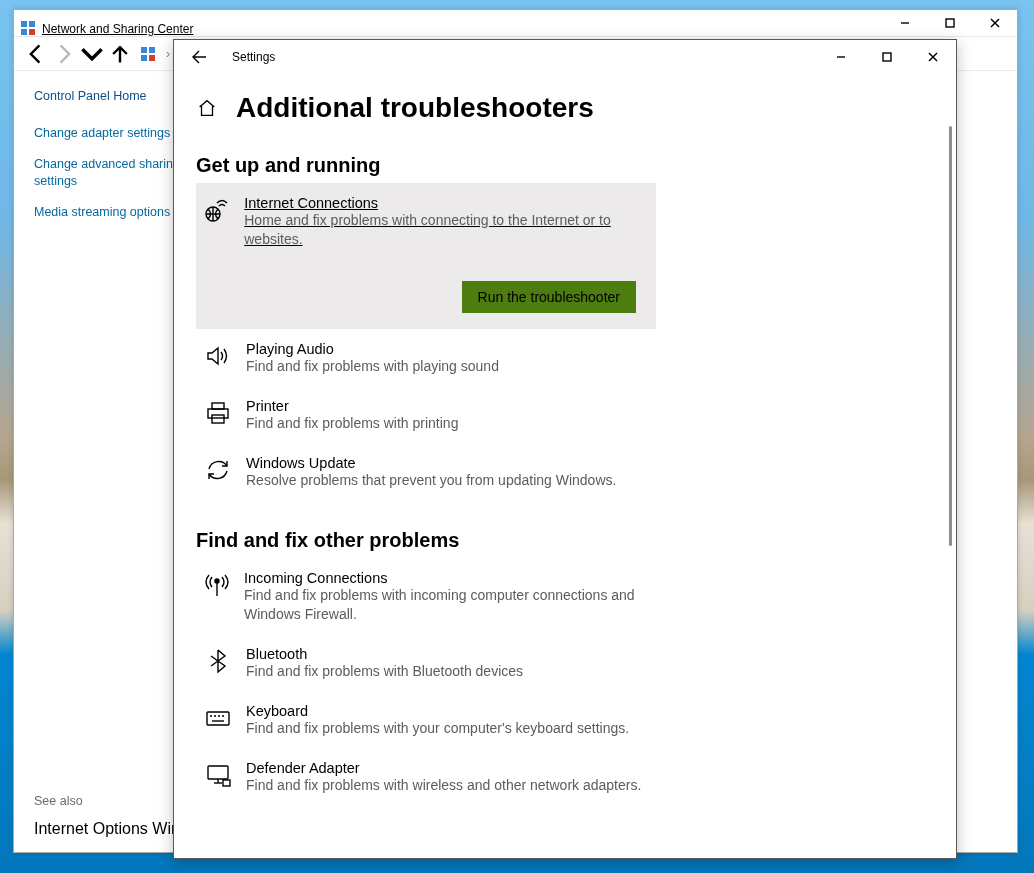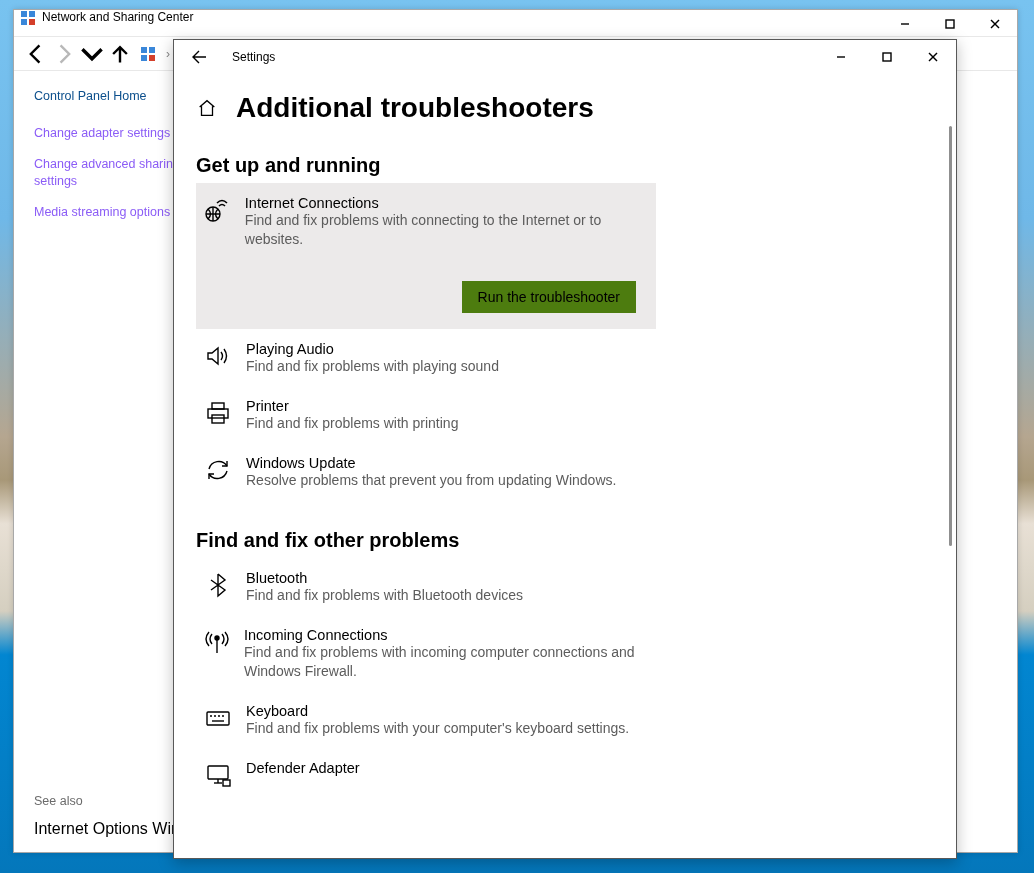--- a/index.html
+++ b/index.html
@@ -7,39 +7,40 @@
       width: 1034px; height: 873px; overflow: hidden; position: relative;
       background: linear-gradient(to bottom, #78c3f0 0%, #6fb8e8 25%, #b5a690 50%, #a89878 55%, #e8e0d5 60%, #d5cfc0 70%, #0286d1 75%, #0477bb 100%);
     }
     
     .win-back {
       position: absolute; top: 9px; left: 13px; width: 1005px; height: 844px;
       background: #fff; border: 1px solid #a8a8a8;
       box-shadow: 0 0 6px rgba(0,0,0,.15);
     }
     .win-back .titlebar {
-      height: 27px; display: flex; align-items: flex-start; padding: 0 0 0 6px;
+      height: 27px; display: flex; align-items: flex-end; padding: 0 0 0 6px;
       border-bottom: 1px solid #e8e8e8;
+      text-decoration: underline;
     }
     .win-back .titlebar .tb-icon { width: 16px; height: 16px; margin-right: 6px; }
     .win-back .titlebar .tb-title { font-size: 12px; color: #000; flex: 1; }
     .win-back .tb-buttons { display: flex; }
     .win-back .tb-btn { width: 45px; height: 27px; display:flex; align-items:center; justify-content:center; }
     .win-back .tb-btn svg { width: 10px; height: 10px; }
     .win-back .navbar {
       height: 34px; display:flex; align-items:center; padding: 0 10px; gap: 4px;
       border-bottom: 1px solid #e8e8e8;
     }
     .nav-btn { width: 24px; height: 24px; display:flex; align-items:center; justify-content:center; color:#555; }
     .nav-btn.disabled { color: #b8b8b8; }
     .win-back .crumb-icon { width:16px; height:16px; margin: 0 4px; }
     .win-back .crumb { font-size: 12px; color:#000; }
     .win-back .sidebar { position:absolute; left:0; top:61px; width:200px; padding: 18px 20px; }
     .win-back .sidebar .cp-home { color:#0c4f8c; font-size: 12.5px; display:block; margin-bottom: 22px; }
-    .win-back .sidebar .cp-link { color:#8b5cf6; font-size: 12.5px; display:block; margin-bottom: 14px; line-height: 1.35; }
+    .win-back .sidebar .cp-link { color:#0369a1; font-size: 12.5px; display:block; margin-bottom: 14px; line-height: 1.35; }
     .win-back .seealso { position:absolute; left:20px; bottom: 14px; }
     .win-back .seealso .sa-head { color:#6b6b6b; font-size:12.5px; margin-bottom:12px; }
     .win-back .seealso .cp-link { }
 
     
     .win-front {
       position: absolute; top: 39px; left: 173px; width: 784px; height: 820px;
       background: #fff; border: 1px solid #585858;
       box-shadow: 0 4px 14px rgba(0,0,0,.25);
       overflow: hidden;
@@ -61,21 +62,21 @@
     .sections { padding: 0 22px 0 22px; width: 500px; }
     h2.section-title { font-size: 20px; font-weight: 600; color:#000; margin-top: 30px; margin-bottom: 6px; }
 
     .list { display:flex; flex-direction:column; }
     .item { display:flex; gap: 14px; padding: 12px 10px 10px 8px; border-radius: 0; }
     .item .icon-cell { width: 28px; display:flex; justify-content:center; }
     .item .icon-cell svg { width: 26px; height: 26px; margin-top: 2px; }
     .item .txt .t1 { font-size: 14.5px; color:#000; }
     .item .txt .t2 { font-size: 14px; color:#5c5c5c; line-height: 1.35; }
     .item.selected { background:#eceaea; width: 460px; padding-bottom: 16px; flex-direction: column; }
-    .item.selected .row1 { display:flex; gap:14px; }
+    .item.selected .row1 { display:flex; gap:14px;text-decoration:underline; }
     .item.selected .run-row { display:flex; justify-content:flex-end; padding: 18px 10px 0 0; }
     .run-btn { background:#4d7c0f; border: none; padding: 8px 16px; font-size: 14px; color:#000; }
 
     svg { stroke:#000; stroke-width:1.4; fill:none; }
   </style>
 </head>
 <body>
 
 <div class="win-back">
   <div class="titlebar">
@@ -202,21 +203,21 @@
                 <span>
               <svg viewBox="0 0 26 26">
                     <circle cx="9" cy="17" r="7"></circle>
                     <path d="M2 17 H16 M9 10 V24 M4 12 Q9 17 4 22 M14 12 Q9 17 14 22"></path>
                     <path d="M15 9 Q18 6 21 9 M13 6 Q18 1 23 6" stroke-width="1.6"></path>
                   </svg>
             </span>
               </div>
             <div class="txt">
               <div class="t1">Internet Connections</div>
-              <div class="t2">Find and fix problems with connecting to the Internet or to websites.</div>
+              <div class="t2">Home and fix problems with connecting to the Internet or to websites.</div>
             </div>
           </div>
           <div class="run-row">
             <button class="run-btn">Run the troubleshooter</button>
           </div>
         </div>
 
         <div class="item">
           <div class="icon-cell">
               <span>
@@ -265,43 +266,43 @@
 
       </div>
 
       <h2 class="section-title">Find and fix other problems</h2>
       <div class="list">
 
         <div class="item">
           <div class="icon-cell">
               <span>
             <svg viewBox="0 0 26 26">
-                  <path d="M13 2 L13 24 L20 18 L6 8 M13 2 L20 8 L6 18"></path>
-                </svg>
-          </span>
-            </div>
-          <div class="txt">
-            <div class="t1">Bluetooth</div>
-            <div class="t2">Find and fix problems with Bluetooth devices</div>
-          </div>
-        </div>
-
-        <div class="item">
-          <div class="icon-cell">
-              <span>
-            <svg viewBox="0 0 26 26">
                   <line x1="13" y1="10" x2="13" y2="24"></line>
                   <circle cx="13" cy="9" r="2" fill="#000"></circle>
                   <path d="M8 5 Q4 10 8 15 M18 5 Q22 10 18 15 M5 3 Q-1 10 5 17 M21 3 Q27 10 21 17"></path>
                 </svg>
           </span>
             </div>
           <div class="txt">
             <div class="t1">Incoming Connections</div>
             <div class="t2">Find and fix problems with incoming computer connections and Windows Firewall.</div>
+          </div>
+        </div>
+
+        <div class="item">
+          <div class="icon-cell">
+              <span>
+            <svg viewBox="0 0 26 26">
+                  <path d="M13 2 L13 24 L20 18 L6 8 M13 2 L20 8 L6 18"></path>
+                </svg>
+          </span>
+            </div>
+          <div class="txt">
+            <div class="t1">Bluetooth</div>
+            <div class="t2">Find and fix problems with Bluetooth devices</div>
           </div>
         </div>
 
         <div class="item">
           <div class="icon-cell">
               <span>
             <svg viewBox="0 0 26 26">
                   <rect x="2" y="7" width="22" height="13" rx="1"></rect>
                   <line x1="5" y1="11" x2="7" y2="11"></line>
                   <line x1="9" y1="11" x2="11" y2="11"></line>
@@ -323,20 +324,21 @@
             <svg viewBox="0 0 26 26">
                   <rect x="3" y="4" width="20" height="13" rx="1"></rect>
                   <line x1="9" y1="21" x2="17" y2="21"></line>
                   <line x1="13" y1="17" x2="13" y2="21"></line>
                   <rect x="18" y="18" width="7" height="6"></rect>
                 </svg>
           </span>
             </div>
           <div class="txt">
             <div class="t1">Defender Adapter</div>
+            <div class="t2">Find and fix problems with wireless and other network adapters.</div>
           </div>
         </div>
 
       </div>
     </div>
 
   </div>
 </div>
 
 </body></html>

